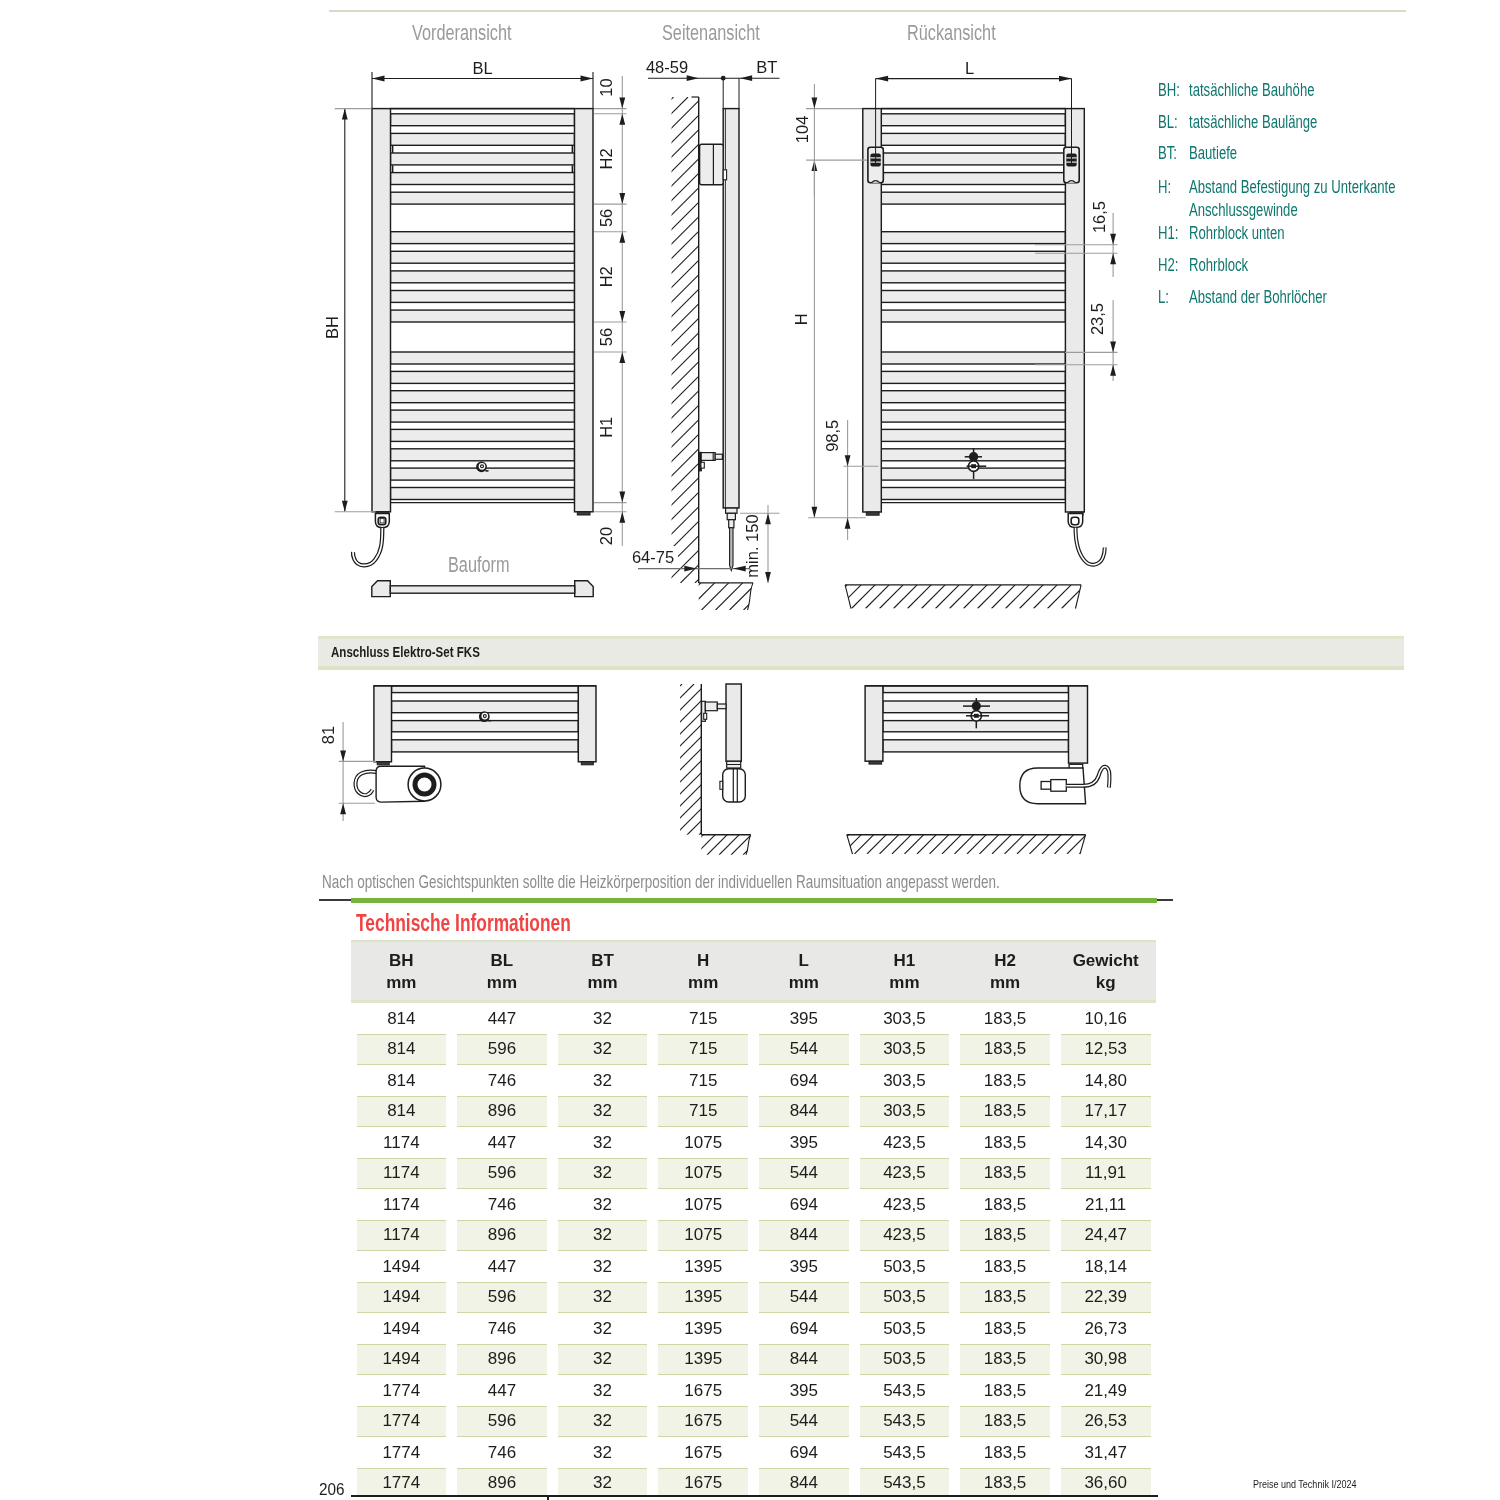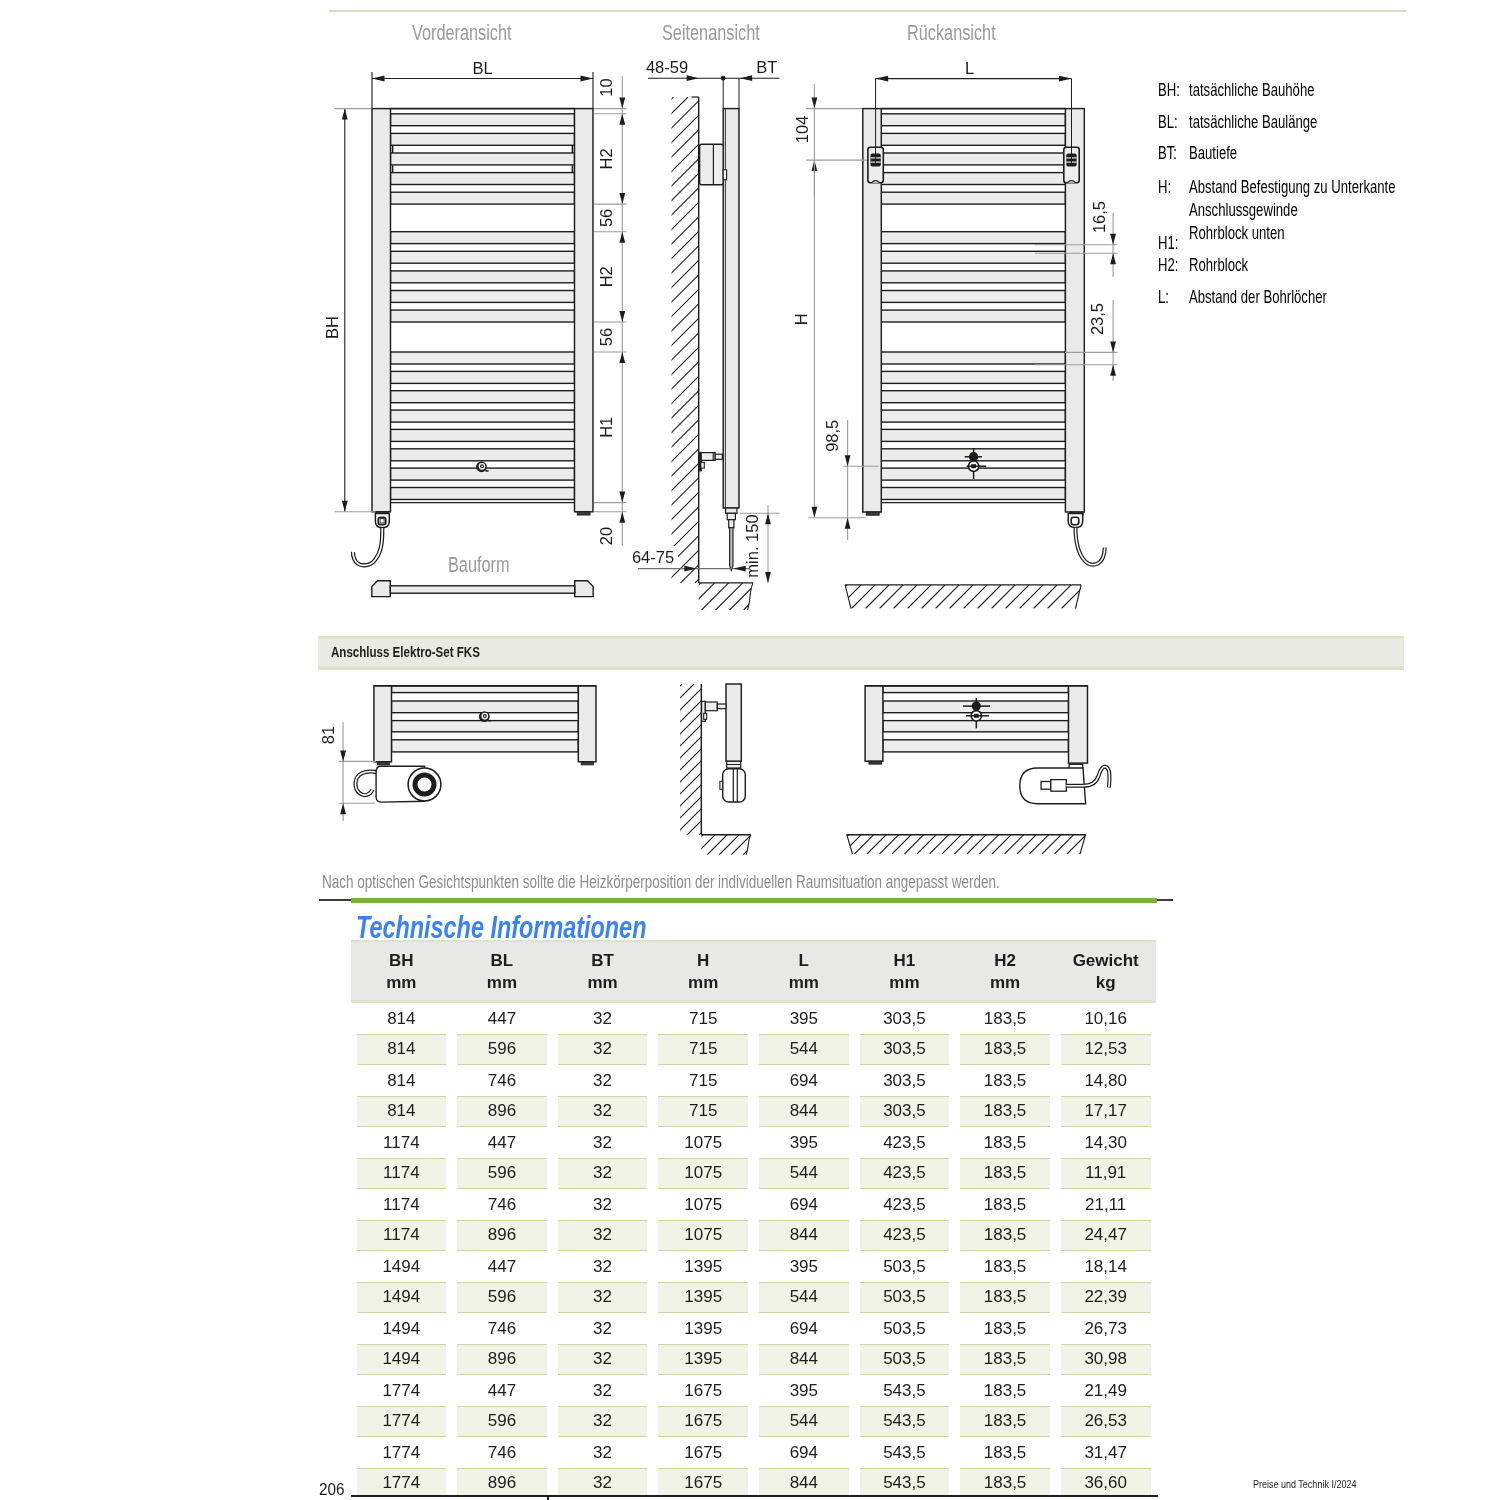--- a/index.html
+++ b/index.html
@@ -1,21 +1,21 @@
 <!DOCTYPE html>
 <html><head><meta charset="utf-8">
 <style>
 * { margin:0; padding:0; box-sizing:border-box; }
 html,body { width:1500px; height:1500px; background:#ffffff; font-family:"Liberation Sans", sans-serif; }
 #page { position:relative; width:1500px; height:1500px; overflow:hidden; background:#fff; }
 .abs { position:absolute; }
 svg text { font-family:"Liberation Sans", sans-serif; }
 .ttl { position:absolute; color:#9a9a9a; font-size:22px; white-space:nowrap; }
 .ttl span { display:inline-block; transform:scaleX(0.74); transform-origin:0 50%; }
-.leg { position:absolute; color:#000000; font-size:17.5px; white-space:nowrap; }
+.leg { position:absolute; color:#0f766e; font-size:17.5px; white-space:nowrap; }
 .leg span { display:inline-block; transform:scaleX(0.75); transform-origin:0 50%; }
 </style></head>
 <body>
 <div id="page">
 
   <div class="abs" style="left:329px; top:10px; width:1077px; height:2px; background:#d9dac5;"></div>
 
   <div class="ttl" style="left:412px; top:20px;"><span>Vorderansicht</span></div>
 
   <div class="ttl" style="left:662px; top:20px;"><span>Seitenansicht</span></div>
@@ -404,21 +404,21 @@
   <div class="leg" style="left:1158px; top:112px;"><span>BL:</span></div>
   <div class="leg" style="left:1189px; top:112px;"><span>tatsächliche Baulänge</span></div>
 
   <div class="leg" style="left:1158px; top:143px;"><span>BT:</span></div>
   <div class="leg" style="left:1189px; top:143px;"><span>Bautiefe</span></div>
 
   <div class="leg" style="left:1158px; top:177px;"><span>H:</span></div>
   <div class="leg" style="left:1189px; top:177px;"><span>Abstand Befestigung zu Unterkante</span></div>
   <div class="leg" style="left:1189px; top:200px;"><span>Anschlussgewinde</span></div>
 
-  <div class="leg" style="left:1158px; top:233px;"><span>H1:</span></div>
+  <div class="leg" style="left:1158px; top:223px;"><span>H1:</span></div>
   <div class="leg" style="left:1189px; top:223px;"><span>Rohrblock unten</span></div>
 
   <div class="leg" style="left:1158px; top:255px;"><span>H2:</span></div>
   <div class="leg" style="left:1189px; top:255px;"><span>Rohrblock</span></div>
 
   <div class="leg" style="left:1158px; top:287px;"><span>L:</span></div>
   <div class="leg" style="left:1189px; top:287px;"><span>Abstand der Bohrlöcher</span></div>
 
   <div class="abs" style="left:318px; top:636px; width:1086px; height:33.5px; background:#e9eae4; border-top:3.5px solid #dfe6cc; border-bottom:4px solid #dce4c8;"></div>
 
@@ -589,21 +589,21 @@
   </svg>
 
   <div class="abs" style="left:322px; top:871px; color:#8c8c8c; font-size:19px; white-space:nowrap;"><span style="display:inline-block; transform:scaleX(0.709); transform-origin:0 50%;">Nach optischen Gesichtspunkten sollte die Heizkörperposition der individuellen Raumsituation angepasst werden.</span></div>
 
   <div class="abs" style="left:319px; top:899px; width:32px; height:2px; background:#3a3a3a;"></div>
 
   <div class="abs" style="left:351px; top:897.5px; width:806px; height:5.5px; background:#78b43c;"></div>
 
   <div class="abs" style="left:1157px; top:899px; width:16px; height:2px; background:#3a3a3a;"></div>
 
-  <div class="abs" style="left:356px; top:910px; font-weight:bold; font-size:31px; color:#3b82f6;font-style:italic;"><span style="display:inline-block; transform:scaleX(0.755); transform-origin:0 50%;">Technische Informationen</span></div>
+  <div class="abs" style="left:356px; top:910px; font-weight:bold; font-size:23px; color:#ef4444;"><span style="display:inline-block; transform:scaleX(0.755); transform-origin:0 50%;">Technische Informationen</span></div>
 
   <div class="abs" style="left:351px; top:939.5px; width:805px; height:556px; overflow:hidden;">
     <style>
       .thead { display:flex; background:#e8e9e6; border-top:2px solid #dce4c6; border-bottom:3px solid #dfe7ca; height:63px; }
       .hcell { flex:1; text-align:center; font-weight:bold; font-size:17px; color:#1d1d1b; padding-top:8.5px; line-height:22px; }
       .row { display:flex; height:31px; }
       .cell { flex:1; margin:0 5.5px; text-align:center; font-size:17px; color:#1d1d1b; line-height:31px; }
       .shaded .cell { background:#f1f3e7; border-top:1.5px solid #cbd8a6; border-bottom:1.5px solid #cbd8a6; line-height:28px; }
     </style>
 

